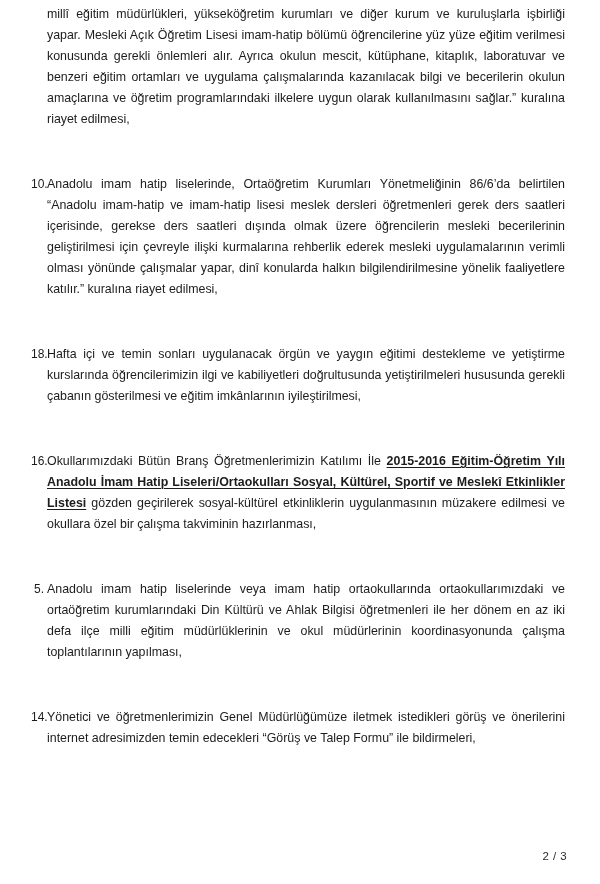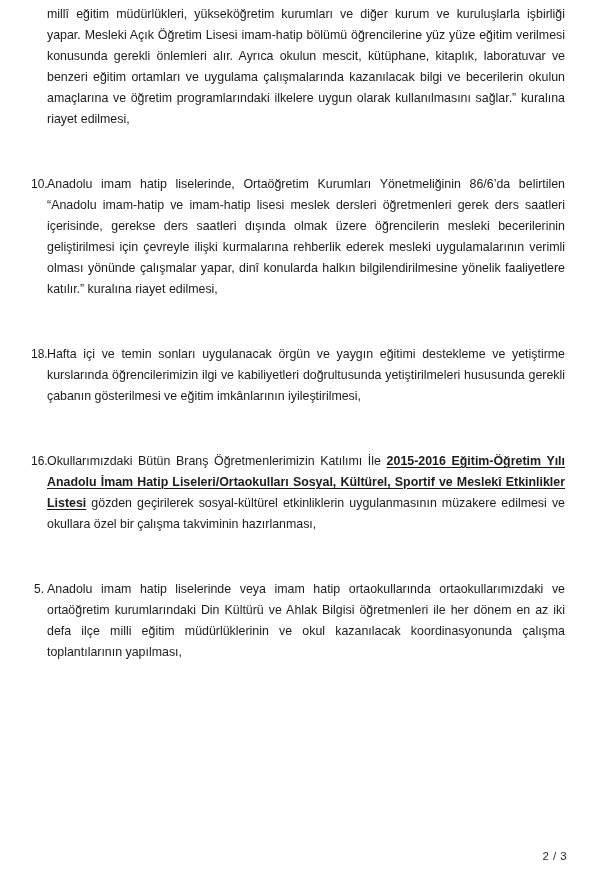--- a/index.html
+++ b/index.html
@@ -95,21 +95,25 @@
       <span class="body">Hafta içi ve temin sonları uygulanacak örgün ve yaygın eğitimi destekleme ve yetiştirme kurslarında öğrencilerimizin ilgi ve kabiliyetleri doğrultusunda yetiştirilmeleri hususunda gerekli çabanın gösterilmesi ve eğitim imkânlarının iyileştirilmesi,</span>
     </div>
 
     <div class="item">
       <span class="num">16.</span>
       <span class="body"><span>Okullarımızdaki Bütün Branş Öğretmenlerimizin Katılımı İle </span><span class="em-bold-underline">2015-2016 Eğitim-Öğretim Yılı Anadolu İmam Hatip Liseleri/Ortaokulları Sosyal, Kültürel, Sportif ve Meslekî Etkinlikler Listesi</span><span> gözden geçirilerek sosyal-kültürel etkinliklerin uygulanmasının müzakere edilmesi ve okullara özel bir çalışma takviminin hazırlanması,</span></span>
     </div>
 
     <div class="item">
       <span class="num">5.</span>
-      <span class="body">Anadolu imam hatip liselerinde veya imam hatip ortaokullarında ortaokullarımızdaki ve ortaöğretim kurumlarındaki Din Kültürü ve Ahlak Bilgisi öğretmenleri ile her dönem en az iki defa ilçe milli eğitim müdürlüklerinin ve okul kazanılacak koordinasyonunda çalışma toplantılarının yapılması,</span>
+      <span class="body">Anadolu imam hatip liselerinde veya imam hatip ortaokullarında ortaokullarımızdaki ve ortaöğretim kurumlarındaki Din Kültürü ve Ahlak Bilgisi öğretmenleri ile her dönem en az iki defa ilçe milli eğitim müdürlüklerinin ve okul müdürlerinin koordinasyonunda çalışma toplantılarının yapılması,</span>
     </div>
 
+    <div class="item">
+      <span class="num">14.</span>
+      <span class="body">Yönetici ve öğretmenlerimizin Genel Müdürlüğümüze iletmek istedikleri görüş ve önerilerini internet adresimizden temin edecekleri “Görüş ve Talep Formu” ile bildirmeleri,</span>
+    </div>
 
   </div>
 
   <div class="pagenum">2 / 3</div>
 
 </div>
 
 </body></html>

